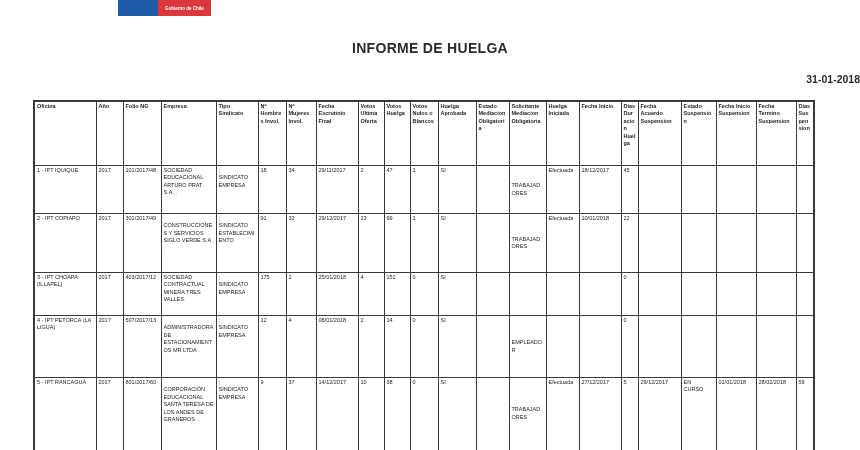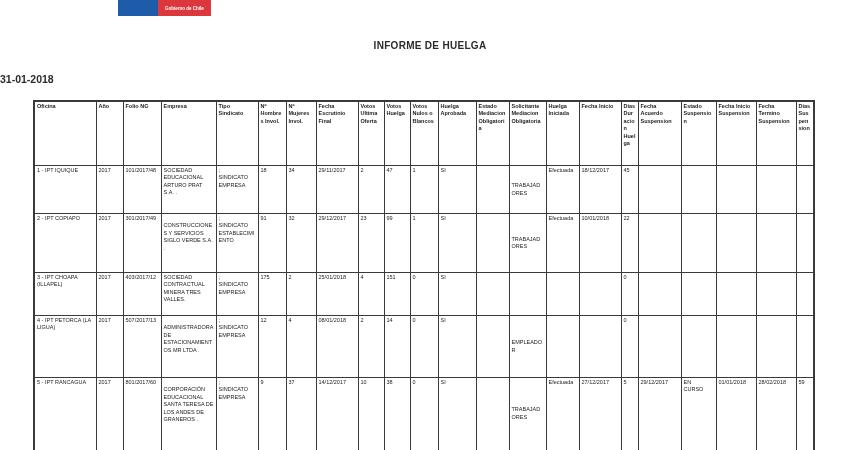--- a/index.html
+++ b/index.html
@@ -7,22 +7,22 @@
   .page{position:relative;width:860px;height:450px;background:#fff;}
 
   
   .logo{position:absolute;left:118px;top:0;display:flex;height:16px;}
   .logo .blue{width:40px;height:16px;background:#1e5ba8;}
   .logo .red{width:53px;height:16px;background:#dc373c;display:flex;align-items:center;justify-content:center;}
   .logo .red span{color:#ffffff;font-size:4.5px;font-weight:bold;white-space:nowrap;}
 
   
   .title{position:absolute;left:0;top:40px;width:860px;text-align:center;
-    font-size:10px;font-weight:bold;color:#2b2b2b;letter-spacing:.3px;}
-  .date{position:absolute;left:0;top:73px;width:860px;text-align:left;
+    font-size:14px;font-weight:bold;color:#2b2b2b;letter-spacing:.3px;}
+  .date{position:absolute;left:0;top:73px;width:860px;text-align:right;
     font-size:10.5px;font-weight:bold;color:#2b2b2b;}
 
   
   .tbl-wrap{position:absolute;left:33px;top:100px;}
   table{border-collapse:collapse;table-layout:fixed;border:2px solid #3a3a3a;}
   th,td{border:1px solid #3a3a3a;font-size:5.5px;line-height:1.35;
     padding:1px 2px;vertical-align:top;text-align:left;
     white-space:pre-line;overflow-wrap:anywhere;word-break:break-word;overflow:hidden;}
   th{font-weight:bold;height:61px;}
   td:nth-child(14){vertical-align:middle;}

